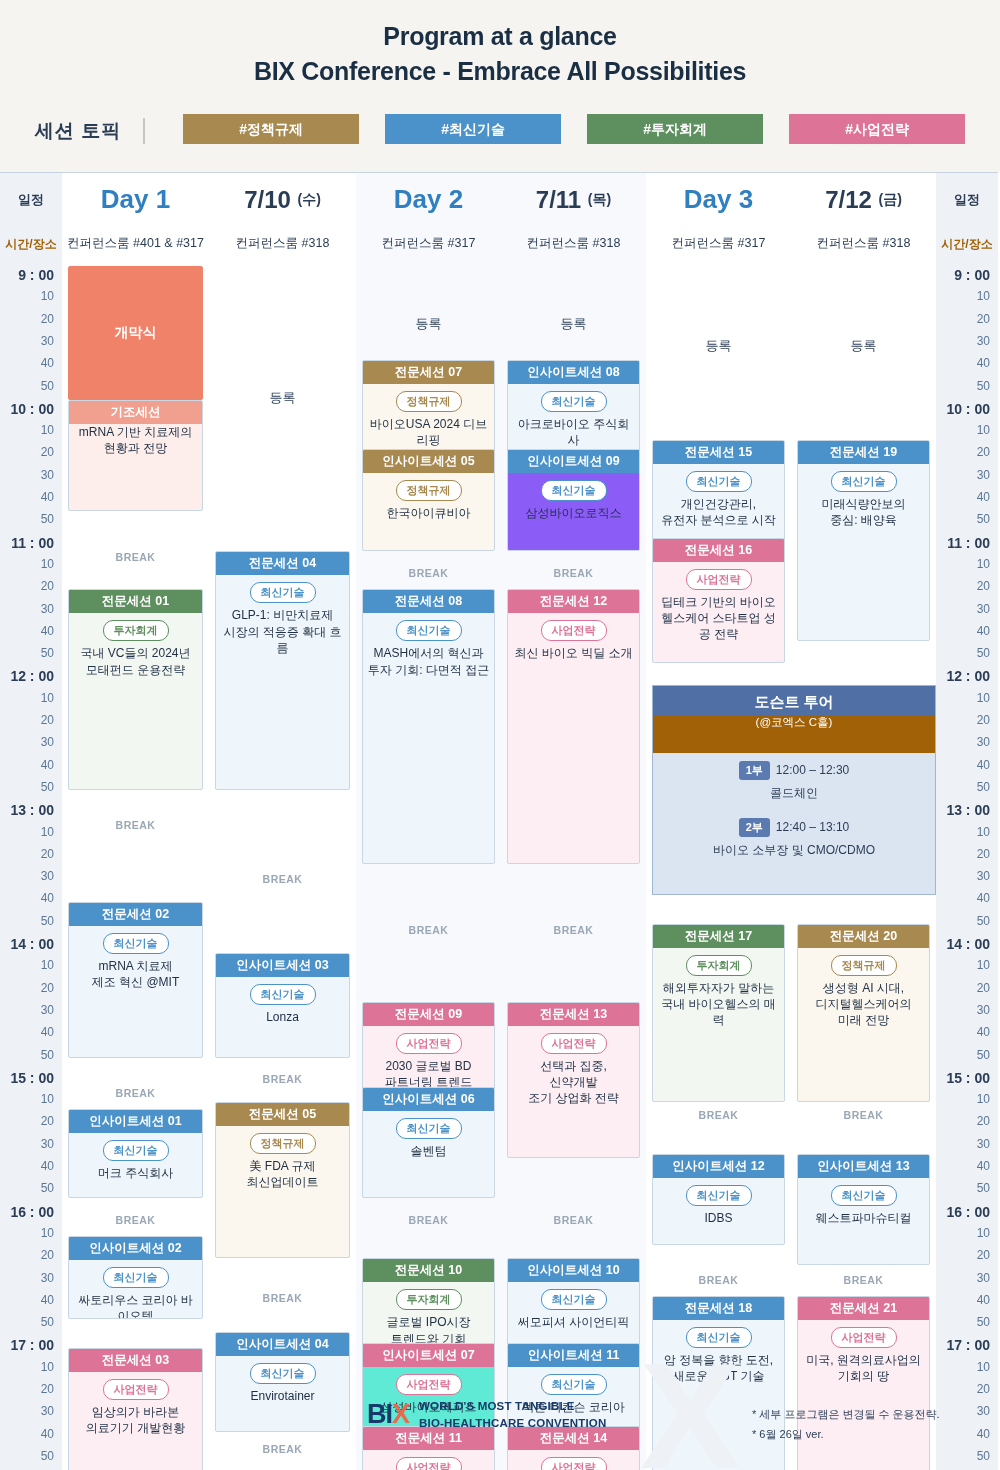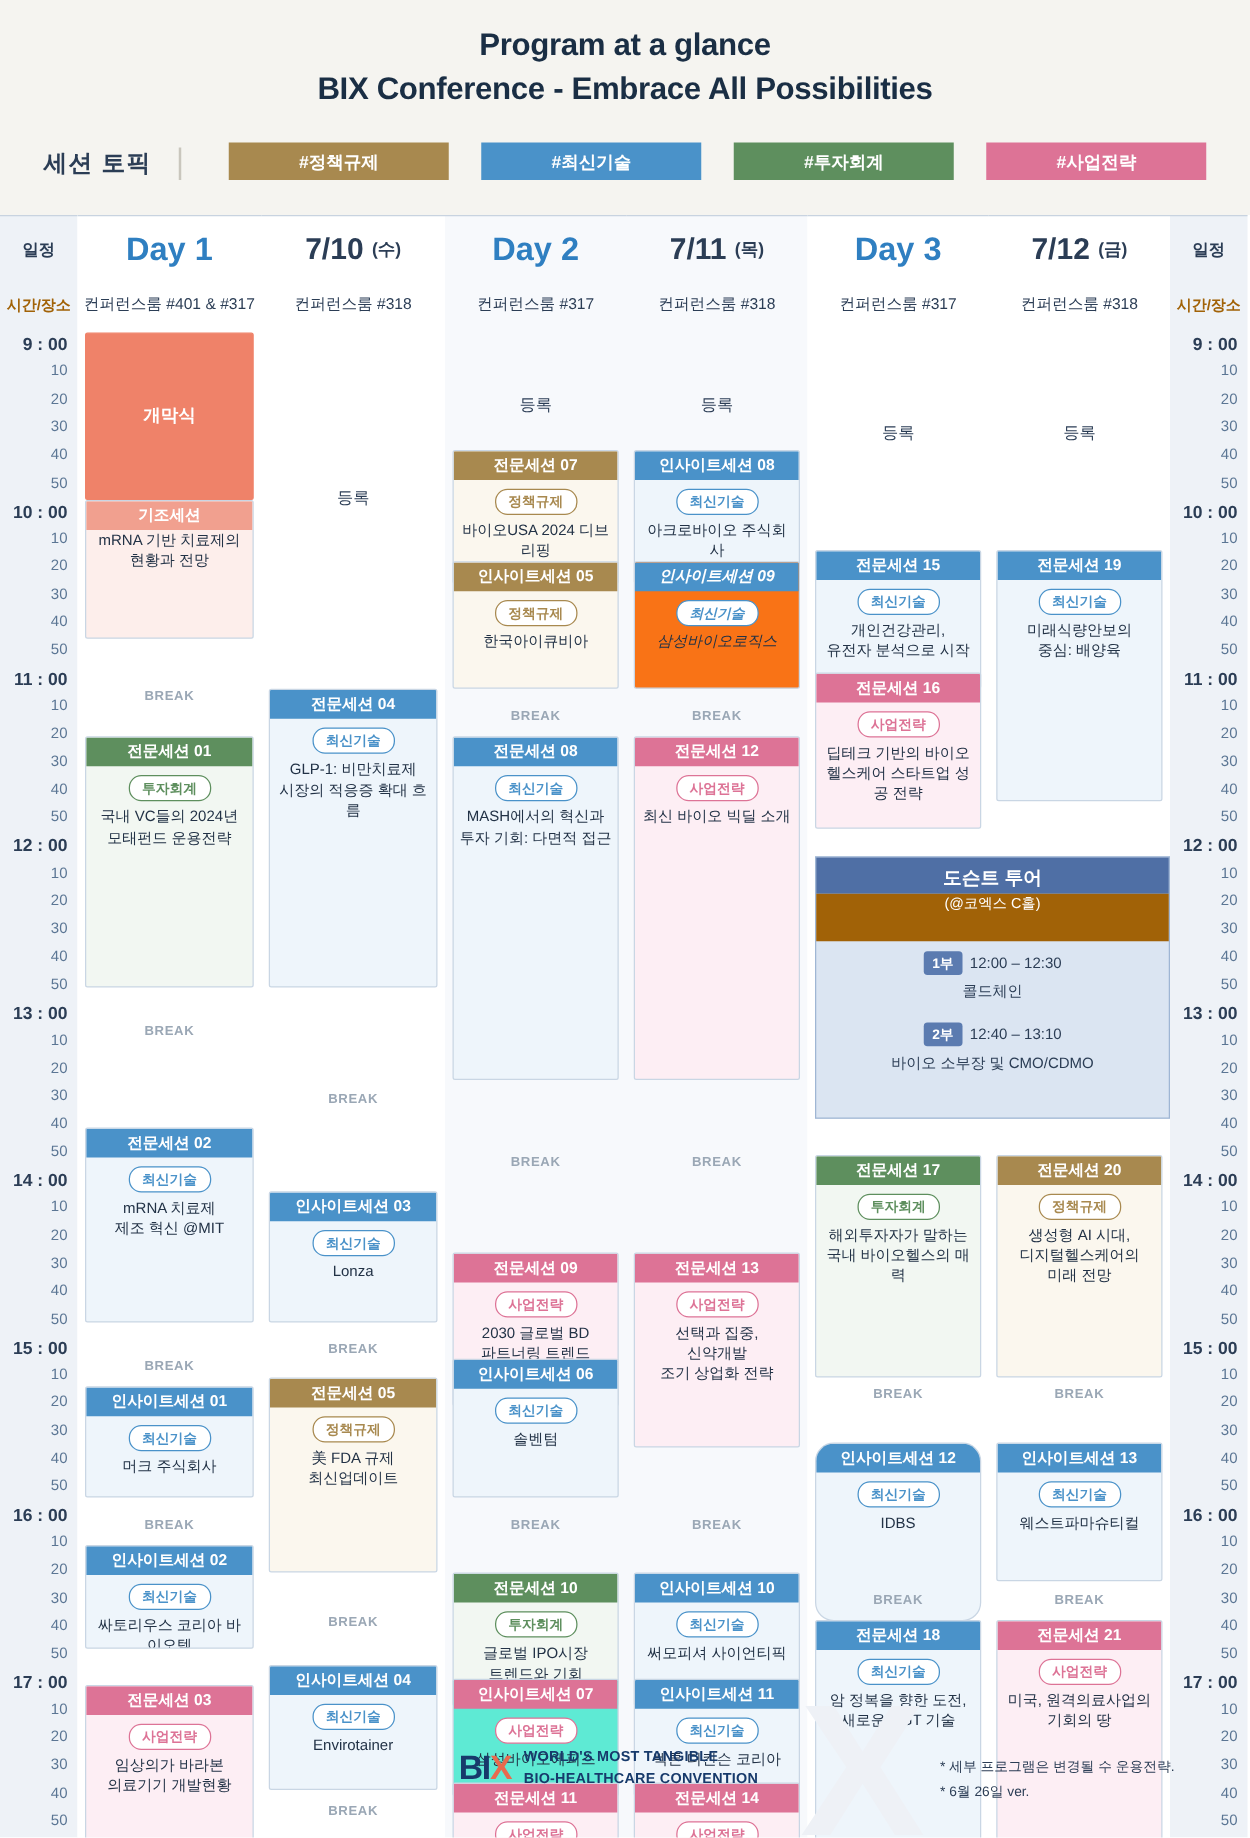--- a/index.html
+++ b/index.html
@@ -262,21 +262,21 @@
     <div class="col" style="width:145px;">
       <div class="dayhead">
         <span class="daydate" style="color:#2b3d55">7/11</span>
         <span class="daydate">&nbsp;</span>
         <small style="font-size:14px;font-weight:bold;color:#2b3d55">(목)</small>
       </div>
       <div class="room">컨퍼런스룸 #318</div>
       <div class="colbody" id="c-d2c2">
           <div class="plainlbl" style="top: 55.06px;">등록</div>
           <div class="blk" style="top: 99.66px; height: 107.04px; background: rgb(238, 245, 251);"><div class="title" style="background:#4a92c9">인사이트세션 08</div><div class="tag" style="color:#4a92c9;border-color:#4a92c9;background:#fff">최신기술</div><div class="desc">아크로바이오 주식회사</div></div>
-          <div class="blk" style="top: 188.86px; height: 102.58px; background: #f97316; font-style: italic;"><div class="title" style="background:#4a92c9">인사이트세션 09</div><div class="tag" style="color:#4a92c9;border-color:#4a92c9;background:#fff">최신기술</div><div class="desc">삼성바이오로직스</div></div>
+          <div class="blk" style="top: 188.86px; height: 102.58px; background: #8b5cf6;"><div class="title" style="background:#4a92c9">인사이트세션 09</div><div class="tag" style="color:#4a92c9;border-color:#4a92c9;background:#fff">최신기술</div><div class="desc">삼성바이오로직스</div></div>
           <div class="break-lbl" style="top: 307.05px;">BREAK</div>
           <div class="blk" style="top: 329.35px; height: 274.29px; background: rgb(253, 238, 244);"><div class="title" style="background:#dd7396">전문세션 12</div><div class="tag" style="color:#dd7396;border-color:#dd7396;background:#fff">사업전략</div><div class="desc">최신 바이오 빅딜 소개</div></div>
           <div class="break-lbl" style="top: 663.85px;">BREAK</div>
           <div class="blk" style="top: 741.9px; height: 156.1px; background: rgb(253, 238, 244);"><div class="title" style="background:#dd7396">전문세션 13</div><div class="tag" style="color:#dd7396;border-color:#dd7396;background:#fff">사업전략</div><div class="desc">선택과 집중,<br>신약개발<br>조기 상업화 전략</div></div>
           <div class="break-lbl" style="top: 953.75px;">BREAK</div>
           <div class="blk" style="top: 998.35px; height: 107.04px; background: rgb(238, 245, 251);"><div class="title" style="background:#4a92c9">인사이트세션 10</div><div class="tag" style="color:#4a92c9;border-color:#4a92c9;background:#fff">최신기술</div><div class="desc">써모피셔 사이언티픽</div></div>
           <div class="blk" style="top: 1083.09px; height: 93.66px; background: rgb(238, 245, 251);"><div class="title" style="background:#4a92c9">인사이트세션 11</div><div class="tag" style="color:#4a92c9;border-color:#4a92c9;background:#fff">최신기술</div><div class="desc">벡톤 디킨슨 코리아</div></div>
           <div class="blk" style="top: 1165.6px; height: 234.15px; background: rgb(253, 238, 244);"><div class="title" style="background:#dd7396">전문세션 14</div><div class="tag" style="color:#dd7396;border-color:#dd7396;background:#fff">사업전략</div></div>
         </div>
     </div>
@@ -295,21 +295,21 @@
           <div class="tour" style="top: 425.24px; height: 209.62px; width: 284px; right: auto; left: 6px;">
             <div class="thead">도슨트 투어</div>
             <div class="tsub">(@코엑스 C홀)</div>
             <div class="row"><span class="pill">1부</span><span>12:00 – 12:30</span></div>
             <div class="rdesc">콜드체인</div>
             <div class="row"><span class="pill">2부</span><span>12:40 – 13:10</span></div>
             <div class="rdesc">바이오 소부장 및 CMO/CDMO</div>
           </div>
           <div class="blk" style="top: 663.85px; height: 178.4px; background: rgb(242, 247, 242);"><div class="title" style="background:#5e8f5e">전문세션 17</div><div class="tag" style="color:#5e8f5e;border-color:#5e8f5e;background:#fff">투자회계</div><div class="desc">해외투자자가 말하는<br>국내 바이오헬스의 매력</div></div>
           <div class="break-lbl" style="top: 848.94px;">BREAK</div>
-          <div class="blk" style="top: 893.54px; height: 143px; background: rgb(238, 245, 251); border-radius: 15px;"><div class="title" style="background:#4a92c9">인사이트세션 12</div><div class="tag" style="color:#4a92c9;border-color:#4a92c9;background:#fff">최신기술</div><div class="desc">IDBS</div></div>
+          <div class="blk" style="top: 893.54px; height: 91px; background: rgb(238, 245, 251);"><div class="title" style="background:#4a92c9">인사이트세션 12</div><div class="tag" style="color:#4a92c9;border-color:#4a92c9;background:#fff">최신기술</div><div class="desc">IDBS</div></div>
           <div class="break-lbl" style="top: 1013.96px;">BREAK</div>
           <div class="blk" style="top: 1036.26px; height: 229.69px; background: rgb(238, 245, 251);"><div class="title" style="background:#4a92c9">전문세션 18</div><div class="tag" style="color:#4a92c9;border-color:#4a92c9;background:#fff">최신기술</div><div class="desc">암 정복을 향한 도전,<br>새로운 CGT 기술</div></div>
         </div>
     </div>
     <div class="col" style="width:145px;">
       <div class="dayhead">
         <span class="daydate" style="color:#2b3d55">7/12</span>
         <span class="daydate">&nbsp;</span>
         <small style="font-size:14px;font-weight:bold;color:#2b3d55">(금)</small>
       </div>

